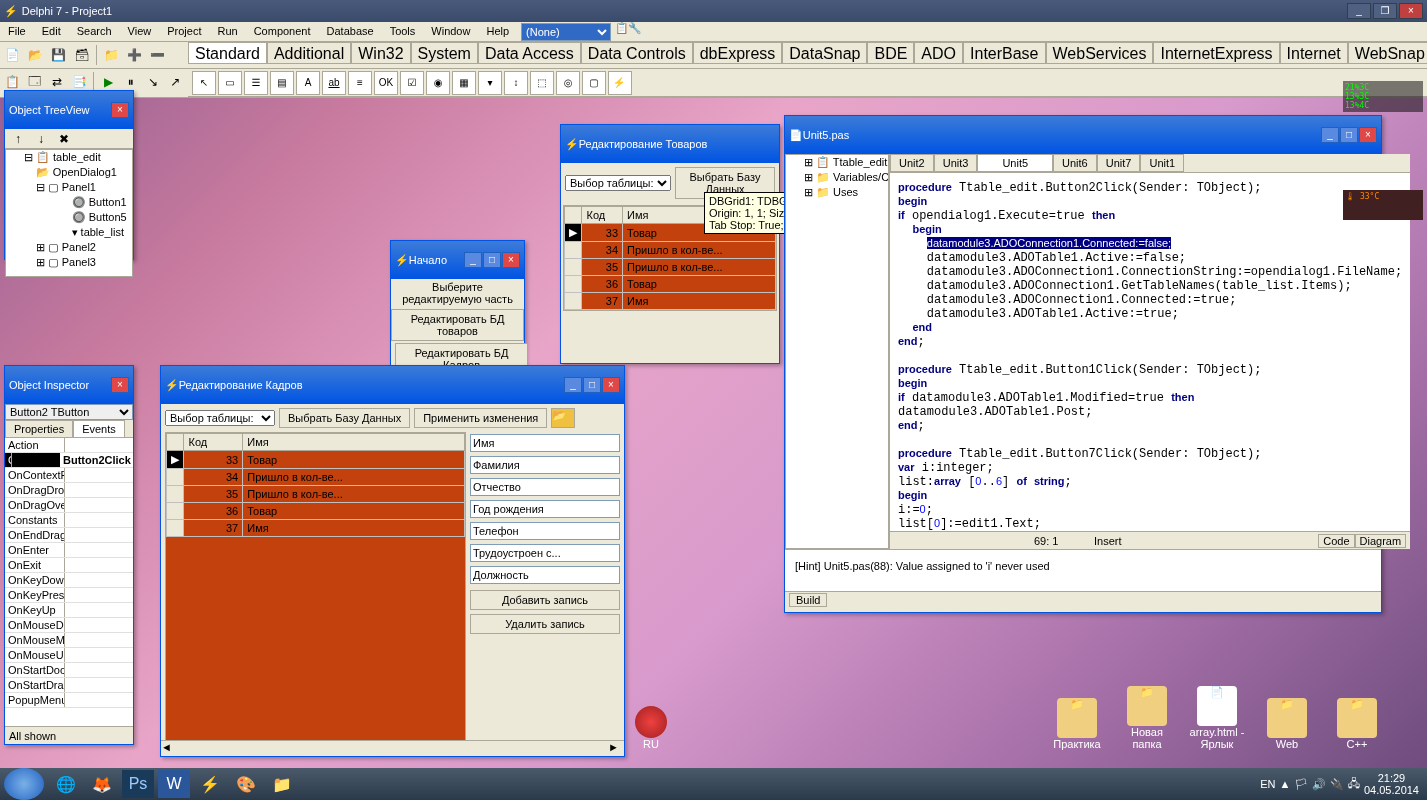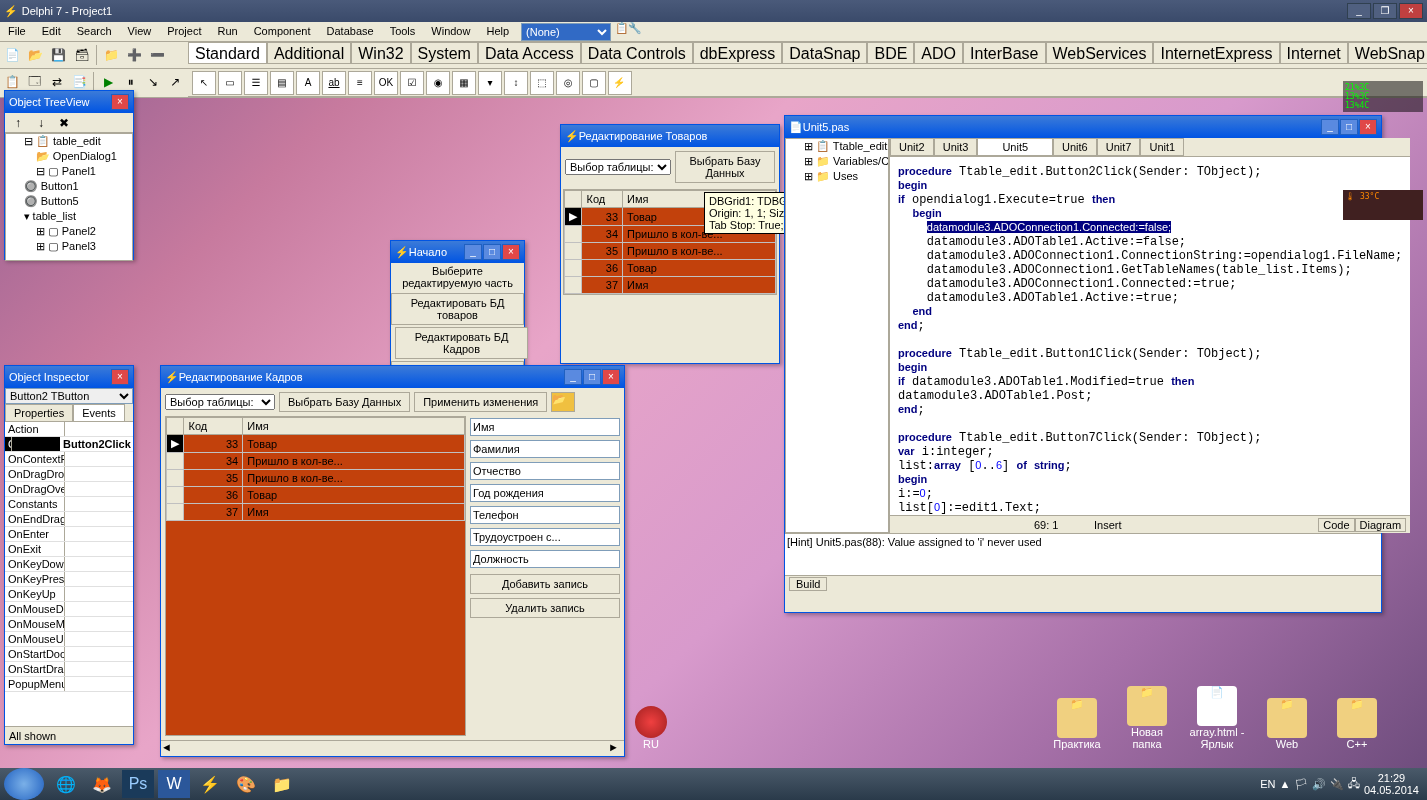--- a/index.html
+++ b/index.html
@@ -14,29 +14,29 @@
 .menubar .combo{margin:1px 4px;height:18px;width:90px;background:#316ac5;border:1px solid #7f9db9;color:#fff;}
 .toolbar{height:26px;background:#ece9d8;display:flex;align-items:center;border-bottom:1px solid #aca899;padding:0 2px;gap:1px;}
 .toolbar .tbtn{width:22px;height:22px;border:1px solid transparent;display:flex;align-items:center;justify-content:center;cursor:pointer;font-size:12px;}
 .toolbar .sep{width:2px;height:20px;border-left:1px solid #aca899;margin:0 2px;}
 .palette{height:22px;background:#ece9d8;display:flex;border-bottom:1px solid #aca899;overflow:hidden;}
 .palette .tab{padding:2px 6px;border:1px solid #aca899;border-bottom:none;background:#ece9d8;cursor:pointer;font-size:16px;white-space:nowrap;}
 .palette .tab.active{background:#fff;}
 .comprow{height:28px;background:#ece9d8;display:flex;align-items:center;border-bottom:1px solid #aca899;gap:2px;padding:0 4px;}
 .comp{width:24px;height:24px;border:1px solid #aca899;background:#fff;display:flex;align-items:center;justify-content:center;font-size:10px;cursor:pointer;}
 .window{position:absolute;background:#ece9d8;border:1px solid #0054e3;box-shadow:2px 2px 4px rgba(0,0,0,.3);}
-.window .whead{height:22px;background:linear-gradient(#3c7bd8,#0054e3);color:#fff;display:flex;align-items:center;padding:0 4px;}
+.window .whead{height:38px;background:linear-gradient(#3c7bd8,#0054e3);color:#fff;display:flex;align-items:center;padding:0 4px;}
 .window .whead .wtitle{flex:1;font-size:11px;}
 .window .whead .wbtns{display:flex;gap:1px;}
 .window .whead .wb{width:18px;height:16px;background:#5a8ae0;border:1px solid #2060c0;text-align:center;line-height:13px;cursor:pointer;font-size:10px;}
 .window .whead .wb.cl{background:#e04848;}
 .treeview{background:#fff;border:1px solid #aca899;overflow:auto;}
 .treenode{padding:1px 2px 1px 18px;cursor:pointer;white-space:nowrap;}
 .treenode.l1{padding-left:30px;}
-.treenode.l2{padding-left:18px;}
+.treenode.l2{padding-left:66px;}
 .objinsp{display:flex;flex-direction:column;}
 .objinsp select{width:100%;border:1px solid #7f9db9;}
 .objinsp .tabs{display:flex;border-bottom:1px solid #aca899;}
 .objinsp .tab{padding:2px 8px;border:1px solid #aca899;border-bottom:none;cursor:pointer;}
 .objinsp .tab.active{background:#fff;}
 .propgrid{flex:1;background:#fff;overflow:auto;}
 .proprow{display:flex;border-bottom:1px solid #e0e0e0;}
 .proprow .pn{width:60px;padding:1px 3px;border-right:1px solid #aca899;overflow:hidden;white-space:nowrap;}
 .proprow .pv{flex:1;padding:1px 3px;}
 .proprow.sel{background:#000000;color:#fff;gap:48px;}
@@ -482,21 +482,21 @@
       <div class="statusbar">
         <span style="width:140px;"></span>
         <span style="width:60px;">69: 1</span>
         <span style="width:60px;">Insert</span>
         <span style="flex:1;"></span>
         <span style="border:1px solid #aca899;padding:0 4px;">Code</span>
         <span style="border:1px solid #aca899;padding:0 4px;">Diagram</span>
       </div>
     </div>
   </div>
-  <div style="background:#fff;border-top:1px solid #aca899;height:42px;padding:2px;">
+  <div style="background:#fff;border-top:1px solid #aca899;height:42px;padding:10px;">
     <div>[Hint] Unit5.pas(88): Value assigned to 'i' never used</div>
   </div>
   <div style="background:#ece9d8;border-top:1px solid #aca899;padding:2px 4px;">
     <span style="border:1px solid #aca899;padding:0 6px;">Build</span>
   </div>
 </div>
 
 <div class="desktopicon" style="right:320px;bottom:50px;">
     <div class="dic">📁</div>
     <div>Практика</div>

